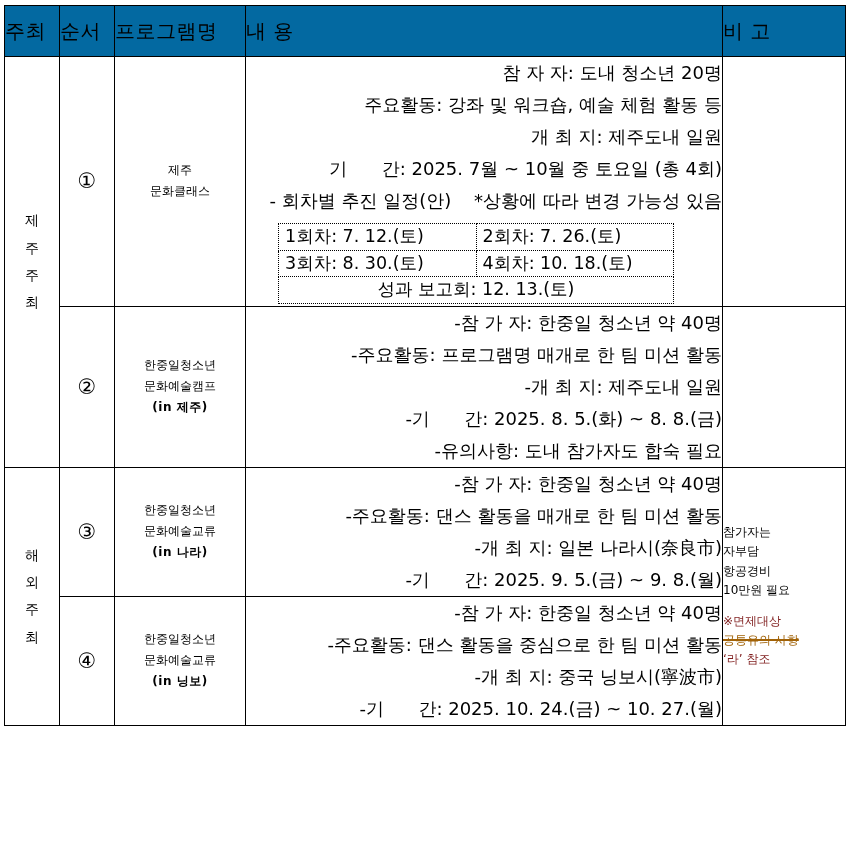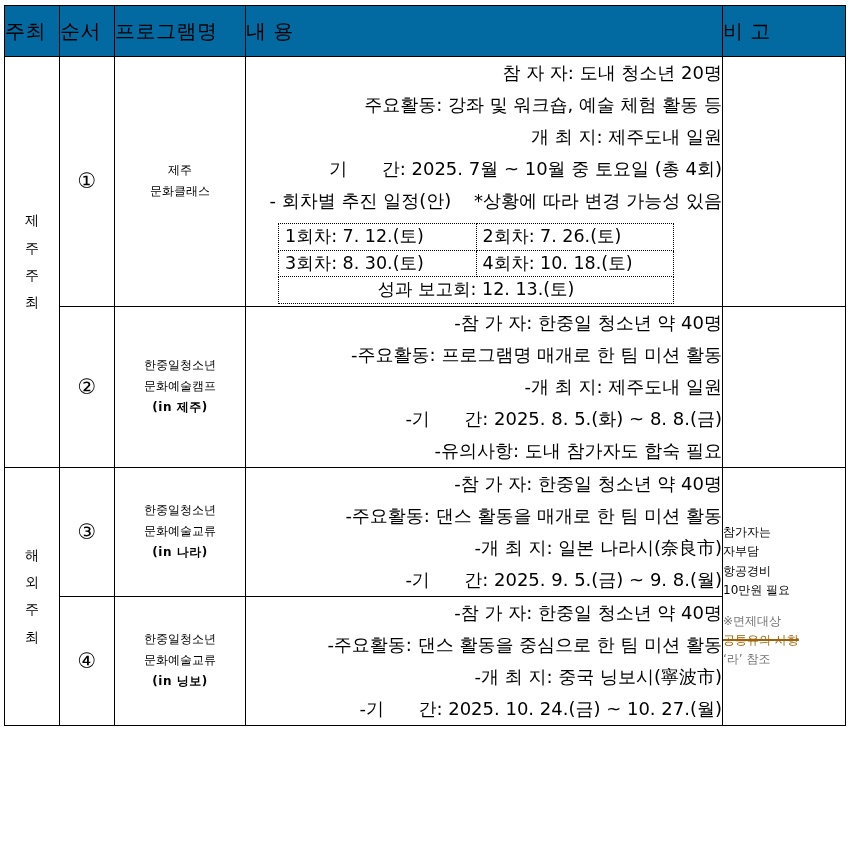--- a/index.html
+++ b/index.html
@@ -129,21 +129,21 @@
     vertical-align: middle;
     text-align: left;
     padding: 6px 4px 6px 9px;
     font-size: 12px;
   }
   td.remark-cell .rl {
     display: block;
     line-height: 1.62;
     white-space: pre;
   }
-  td.remark-cell .blue { color: #737373; }
+  td.remark-cell .blue { color: #7f1d1d; }
   td.remark-cell .struck {
     color: #a16207;
     text-decoration: line-through;
     text-decoration-thickness: 1.6px;
   }
   td.remark-cell .spacer { display: block; height: 11px; }
 </style>
 </head>
 <body>
 

